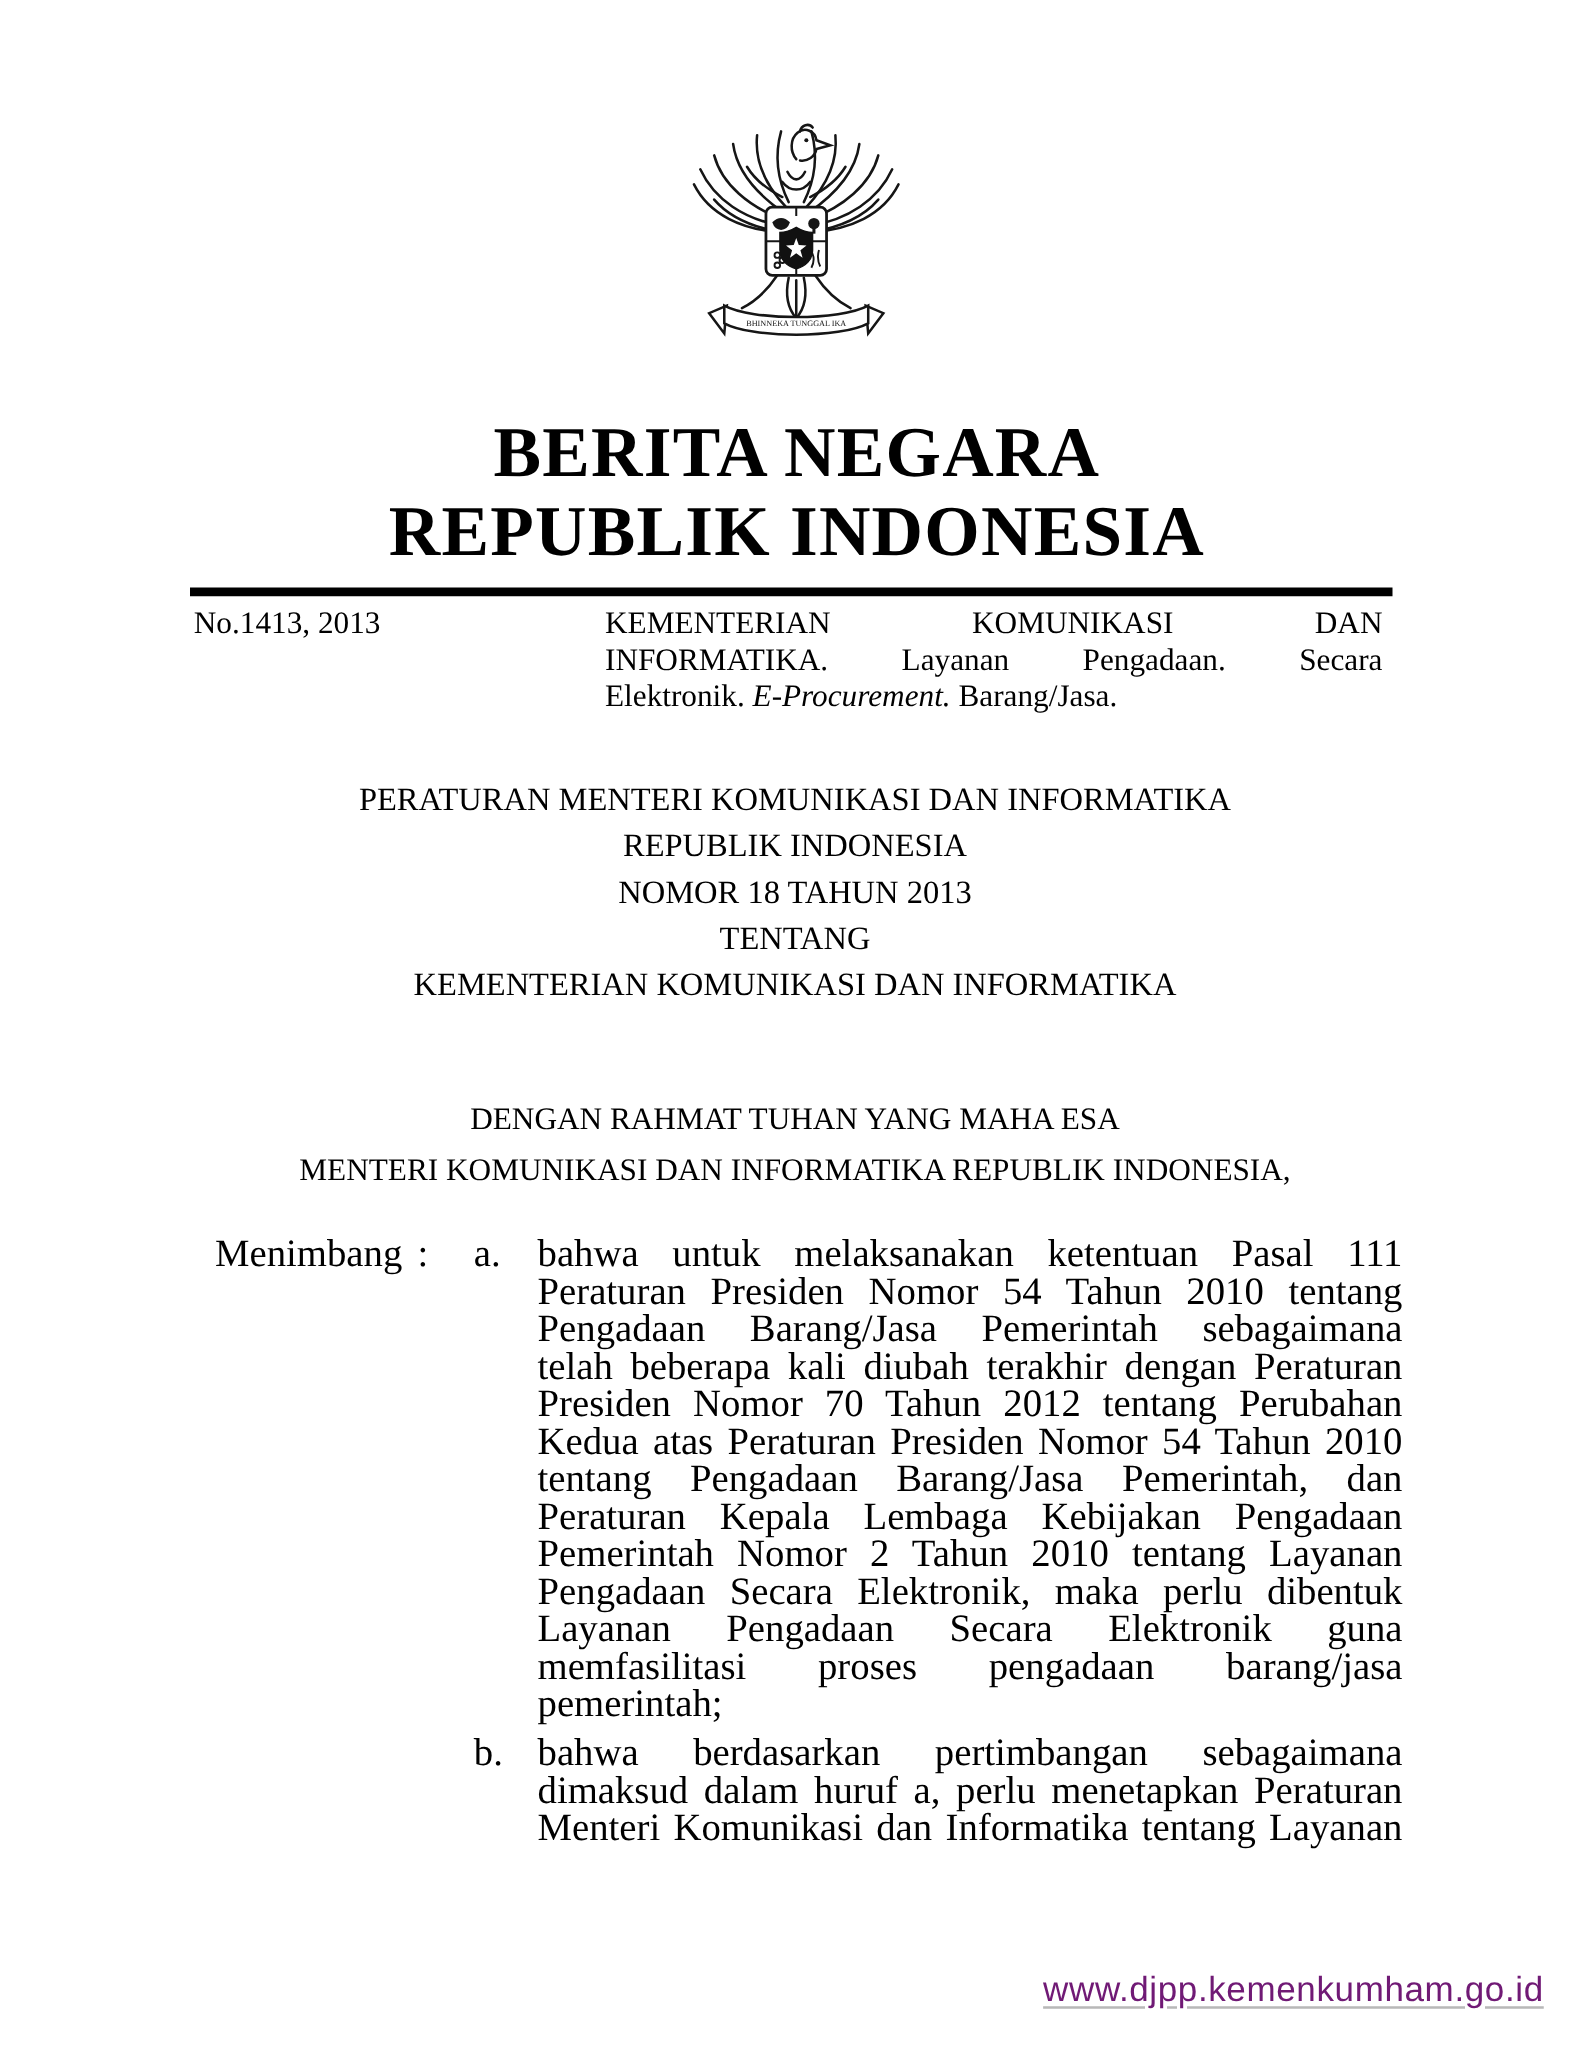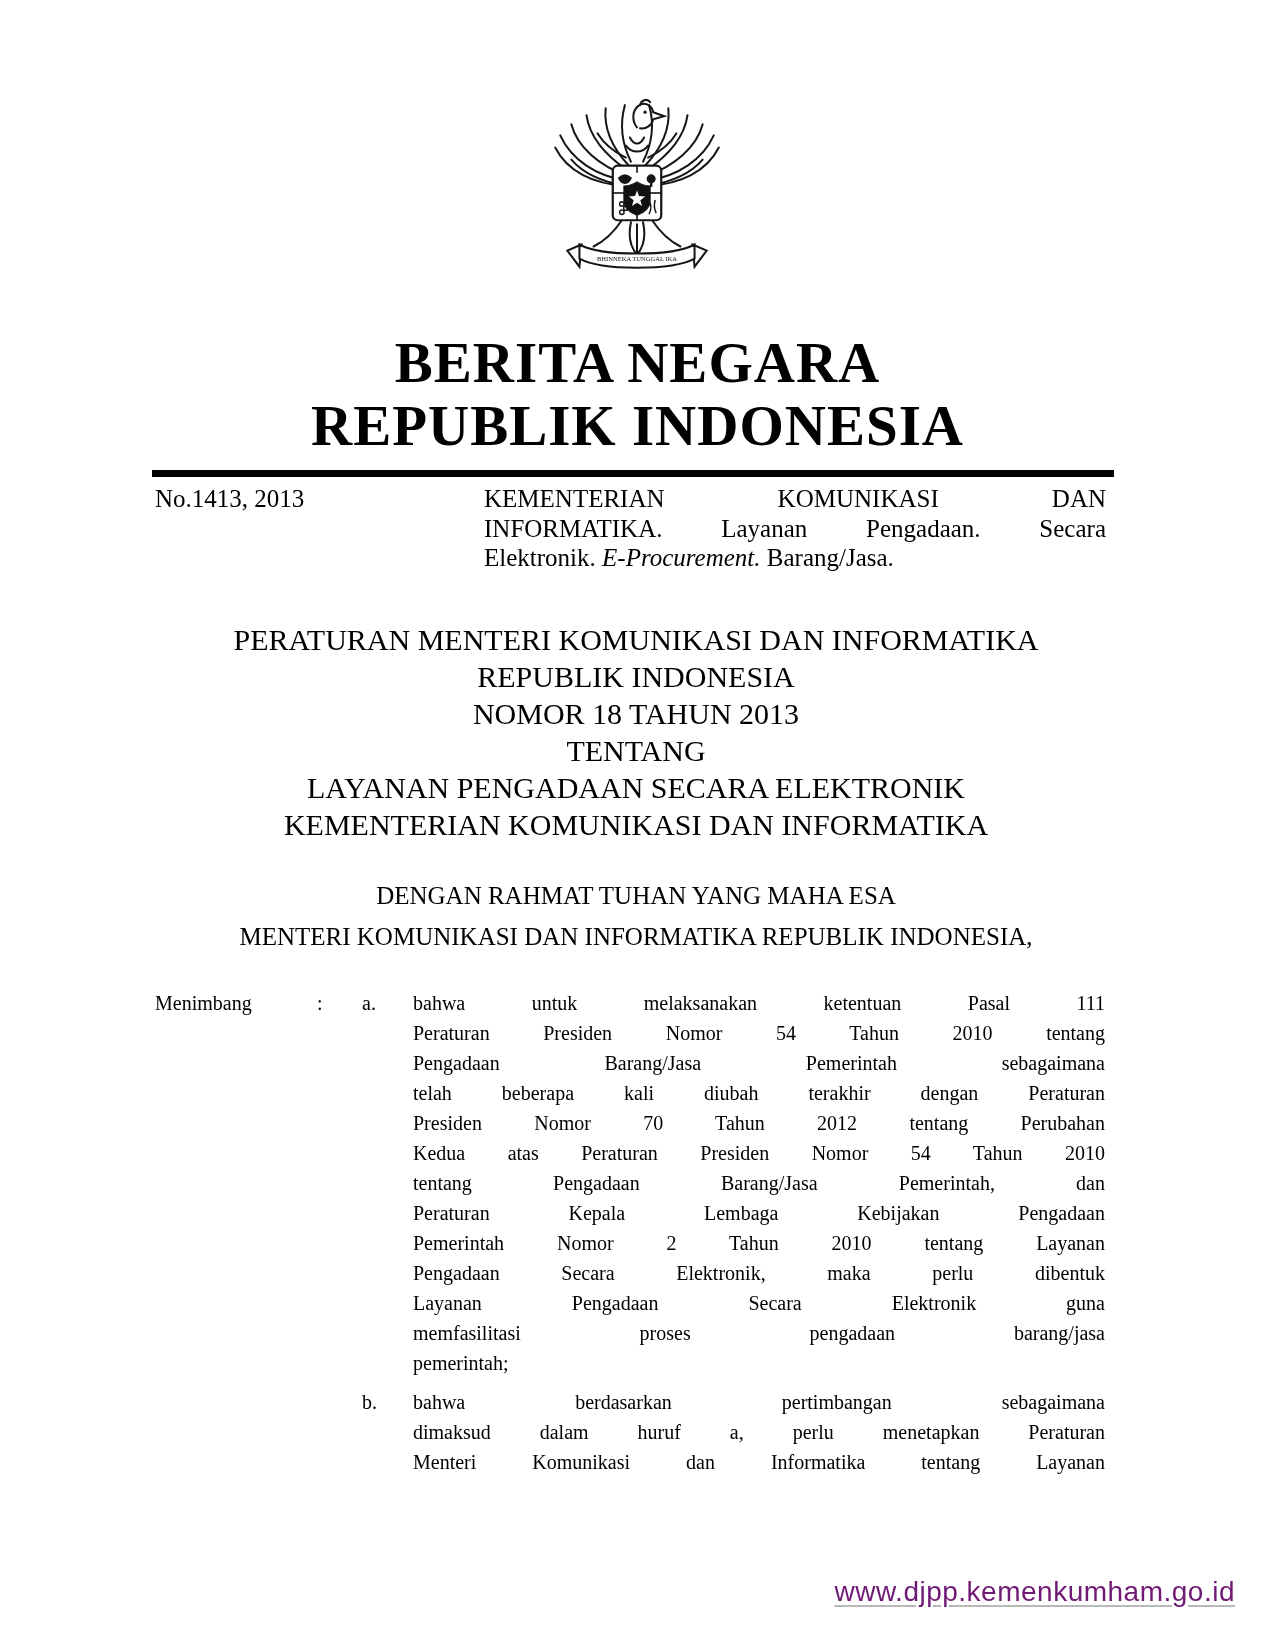--- a/index.html
+++ b/index.html
@@ -18,27 +18,27 @@
   }
   .rule { position:absolute; top:470px; left:152px; width:962px; height:7px; background:#000; }
   .gazette-header { position:absolute; top:484px; left:155px; width:958px; font-size:25px; line-height:29.5px; }
   .doc-number { position:absolute; left:0; top:0; white-space:nowrap; }
   .subject { position:absolute; left:329px; top:0; width:622px;font-family:Liberation Serif, serif; }
   .jline { text-align:justify; text-align-last:justify; }
   .jline.last { text-align-last:left; }
   .it { font-style:italic; }
   .title-block {
     position:absolute; top:621px; left:157px; width:958px;
-    text-align:center; font-size:30px; line-height:37px;
+    text-align:center; font-size:26px; line-height:37px;
   }
   .preamble {
     position:absolute; top:855px; left:157px; width:958px;
     text-align:center; font-size:25px; line-height:41px;margin-top:20px;
   }
-  .considerations { position:absolute; top:988px; left:155px; width:958px; font-size:20px; line-height:30px; }
+  .considerations { position:absolute; top:988px; left:172px; width:958px; font-size:31px; line-height:30px; }
   .cons-label { position:absolute; left:0; top:0; }
   .cons-colon { position:absolute; left:162px; top:0; }
   .cons-items { margin-left:258px; width:692px; }
   .cons-item { position:relative; }
   .cons-item + .cons-item { margin-top:9px; }
   .marker { position:absolute; left:-51px; top:0; }
   .watermark {
     position:absolute; top:1576px; right:40px;
     font-family:"Liberation Sans", sans-serif;
     font-size:28px; letter-spacing:0.5px;
@@ -119,21 +119,20 @@
       <div class="jline">INFORMATIKA. Layanan Pengadaan. Secara</div>
       <div class="jline last"><span>Elektronik. </span><span class="it">E-Procurement.</span><span> Barang/Jasa.</span></div>
     </div>
   </div>
 
   <div class="title-block">
     <div>PERATURAN MENTERI KOMUNIKASI DAN INFORMATIKA</div>
     <div>REPUBLIK INDONESIA</div>
     <div>NOMOR 18 TAHUN 2013</div>
     <div>TENTANG</div>
-    <div>LAYANAN PENGADAAN SECARA ELEKTRONIK</div>
     <div>KEMENTERIAN KOMUNIKASI DAN INFORMATIKA</div>
   </div>
 
   <div class="preamble">
     <div>DENGAN RAHMAT TUHAN YANG MAHA ESA</div>
     <div>MENTERI KOMUNIKASI DAN INFORMATIKA REPUBLIK INDONESIA,</div>
   </div>
 
   <div class="considerations">
     <span class="cons-label">Menimbang</span>

